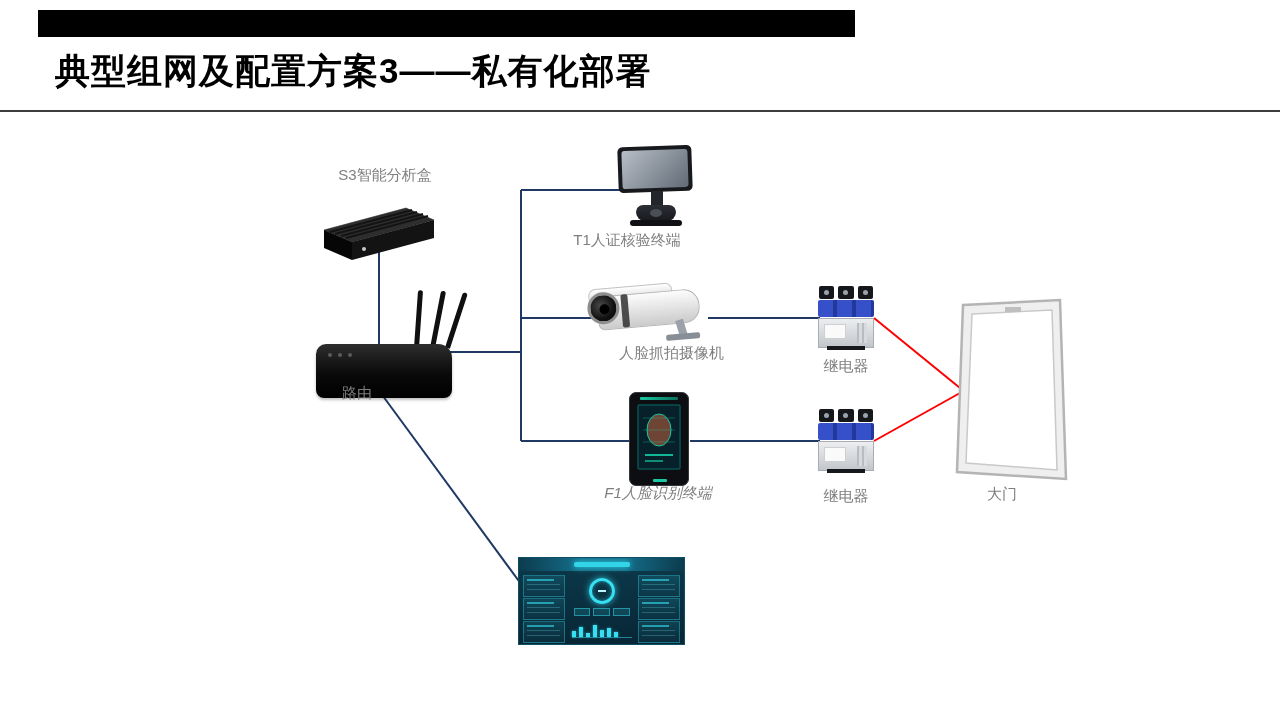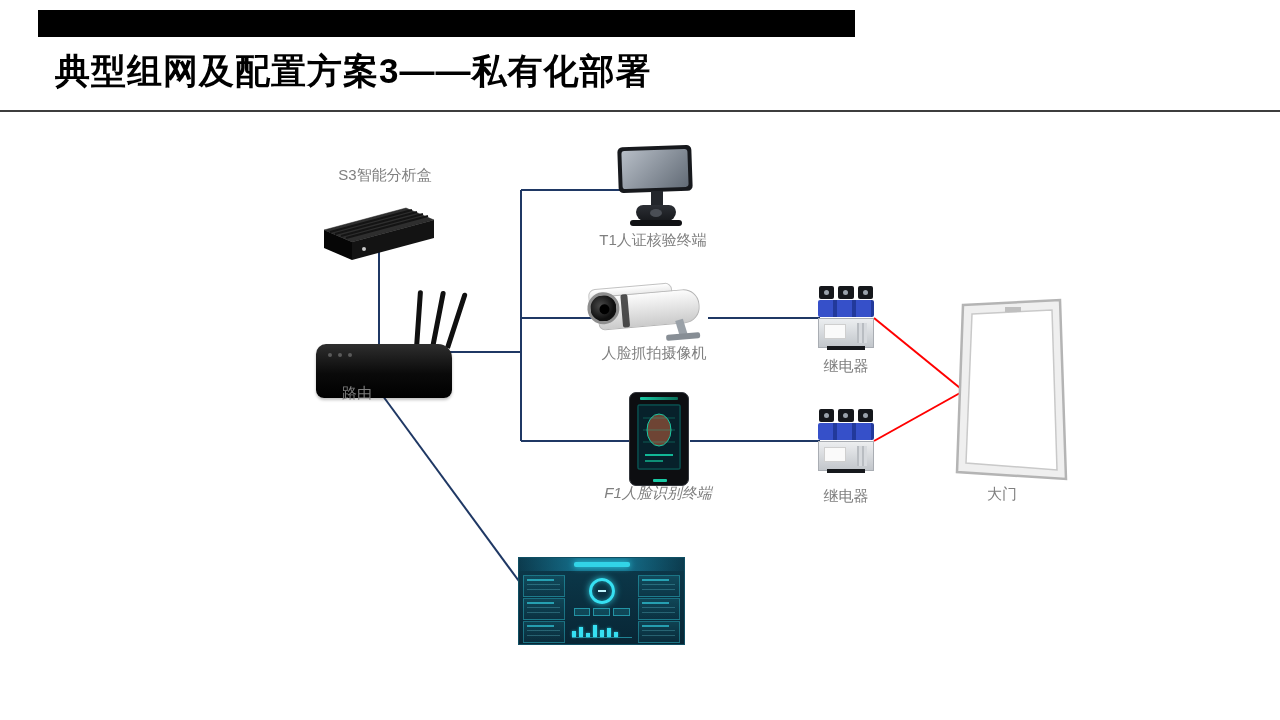--- a/index.html
+++ b/index.html
@@ -106,22 +106,22 @@
        border:3px solid #36e0f2;box-sizing:border-box;box-shadow:0 0 7px rgba(54,224,242,.8),inset 0 0 5px rgba(54,224,242,.5);}
   .pf-gauge::after{content:"";position:absolute;left:50%;top:50%;width:8px;height:2px;margin:-1px 0 0 -4px;background:#bff4fb;}
   .pf-mid{position:absolute;left:50%;top:50px;width:56px;margin-left:-28px;height:8px;display:flex;gap:3px;}
   .pf-mid i{flex:1;border:1px solid rgba(54,224,242,.5);background:rgba(54,224,242,.15);}
   .pf-bars{position:absolute;left:50%;bottom:6px;width:60px;margin-left:-30px;height:16px;display:flex;
        align-items:flex-end;gap:3px;border-bottom:1px solid rgba(54,224,242,.5);}
   .pf-bars i{width:4px;background:#36e0f2;box-shadow:0 0 3px rgba(54,224,242,.7);}
 
   
   .lbl-s3{left:320px;top:166px;width:130px;}
-  .lbl-t1{left:578px;top:231px;width:150px;}
-  .lbl-cam{left:584px;top:344px;width:140px;}
+  .lbl-t1{left:552px;top:231px;width:150px;}
+  .lbl-cam{left:584px;top:344px;width:140px;text-align:right;}
   .lbl-relay-top{left:814px;top:357px;width:64px;}
   .lbl-router{left:322px;top:384px;width:70px;}
   .lbl-f1{left:583px;top:484px;width:150px;font-style:italic;}
   .lbl-relay-bottom{left:814px;top:487px;width:64px;}
   .lbl-gate{left:970px;top:485px;width:64px;text-align:center;}
   .lbl-platform{position:absolute;left:700px;top:582px;width:120px;z-index:2;
        font-size:17px;font-weight:bold;color:#000;line-height:1.45;}
 </style>
 </head>
 <body>

